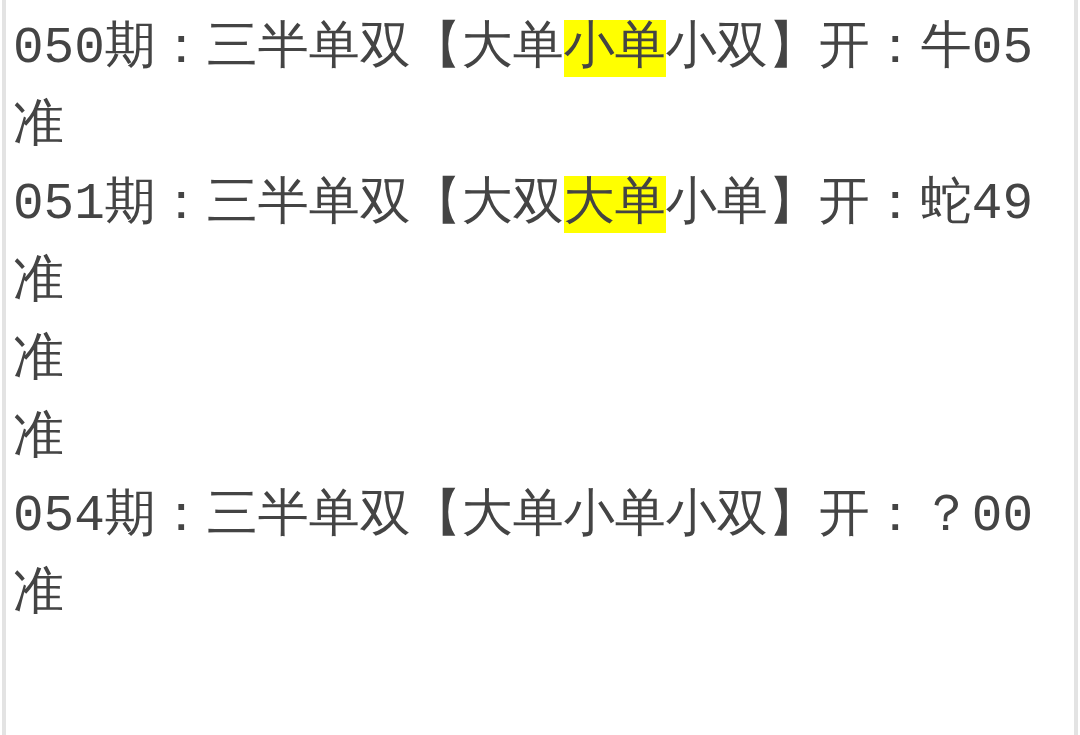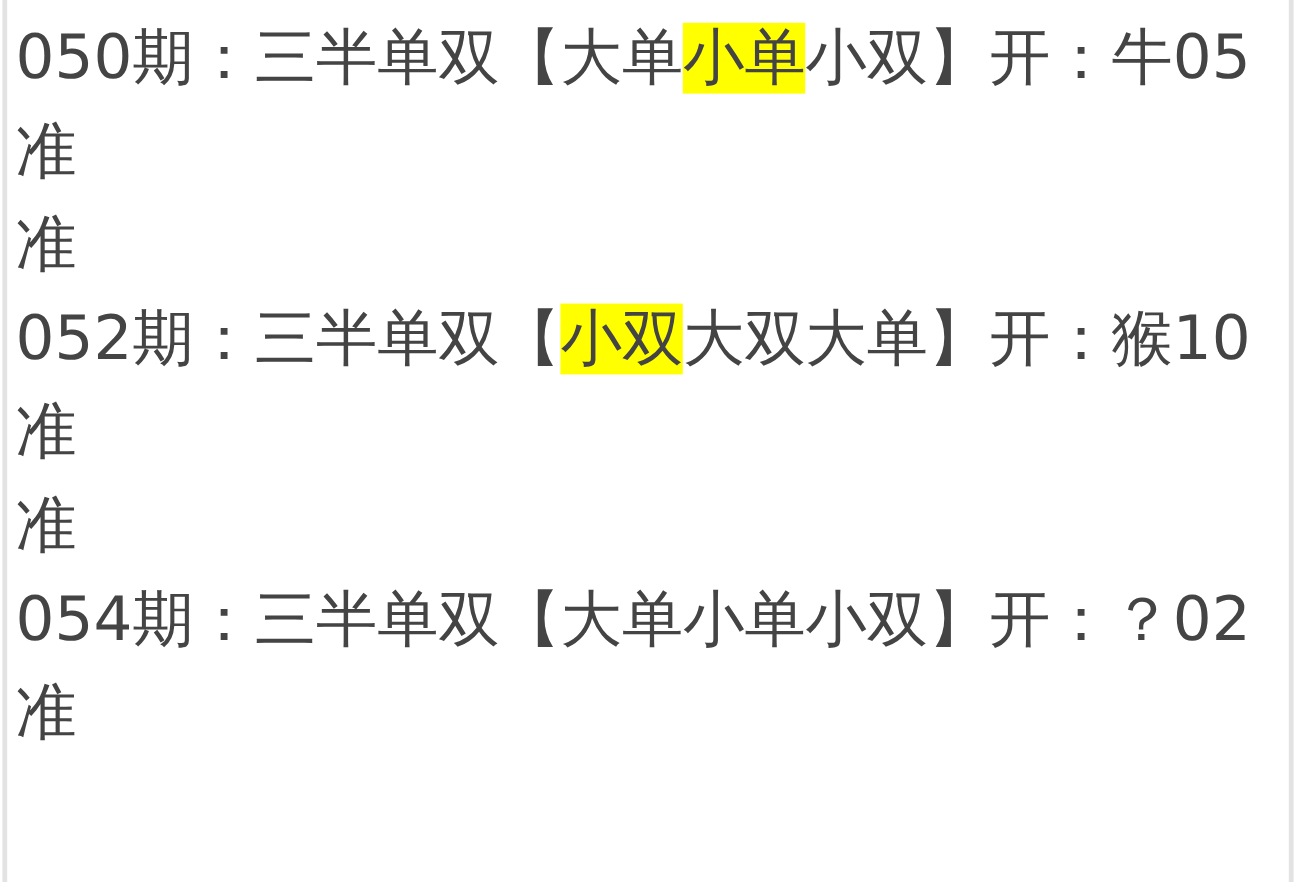--- a/index.html
+++ b/index.html
@@ -8,41 +8,41 @@
     background: #ffffff; position: relative;
     font-family: "DejaVu Sans", "Liberation Sans", sans-serif;
   }
   .border-left { position: absolute; left: 2px; top: 0; width: 4px; height: 735px; background: #e3e3e3; }
   .border-right { position: absolute; left: 1074px; top: 0; width: 4px; height: 735px; background: #e3e3e3; }
   .content {
     position: absolute; left: 13px; top: 10px; width: 1050px;
     font-size: 51px; line-height: 78px; color: #444444;
     letter-spacing: 0px;
   }
-  .line { white-space: nowrap; height: 78px; }
+  .line { white-space: nowrap; height: 78px; font-family: Liberation Mono, monospace; }
   .hl { background: #ffff00; }
 </style>
 </head>
 <body>
 
 <div class="border-left"></div>
 <div class="border-right"></div>
 
 <div class="content">
   <div>
     <div class="line"><span>050期：</span><span>三半单双</span><span>【</span><span>大单</span><span class="hl">小单</span><span>小双</span><span>】</span><span>开：</span><span>牛05</span></div>
     <div class="line">准</div>
   </div>
   <div>
-    <div class="line">准</div>
-  </div>
-  <div>
-    <div class="line"><span>052期：</span><span>三半单双</span><span>【</span><span></span><span class="hl">小双</span><span>大双大单</span><span>】</span><span>开：</span><span>猴10</span></div>
+    <div class="line"><span>051期：</span><span>三半单双</span><span>【</span><span>大双</span><span class="hl">大单</span><span>小单</span><span>】</span><span>开：</span><span>蛇49</span></div>
     <div class="line">准</div>
   </div>
   <div>
     <div class="line">准</div>
   </div>
   <div>
-    <div class="line"><span>054期：</span><span>三半单双</span><span>【</span><span>大单小单小双</span><span class="hl"></span><span></span><span>】</span><span>开：</span><span>？02</span></div>
+    <div class="line">准</div>
+  </div>
+  <div>
+    <div class="line"><span>054期：</span><span>三半单双</span><span>【</span><span>大单小单小双</span><span class="hl"></span><span></span><span>】</span><span>开：</span><span>？00</span></div>
     <div class="line">准</div>
   </div>
 </div>
 
 </body></html>

